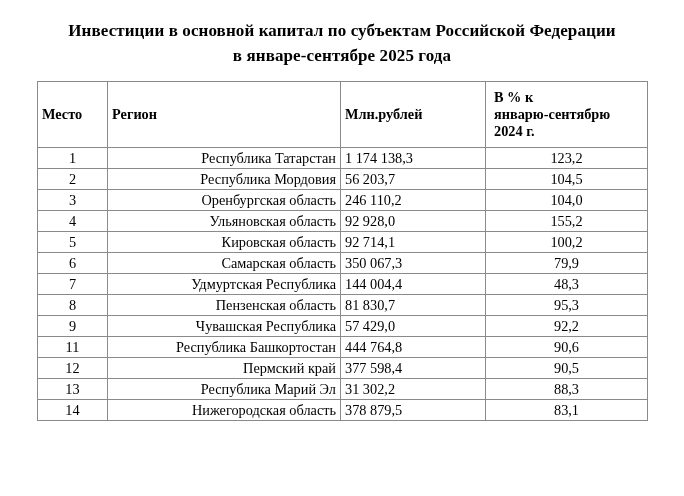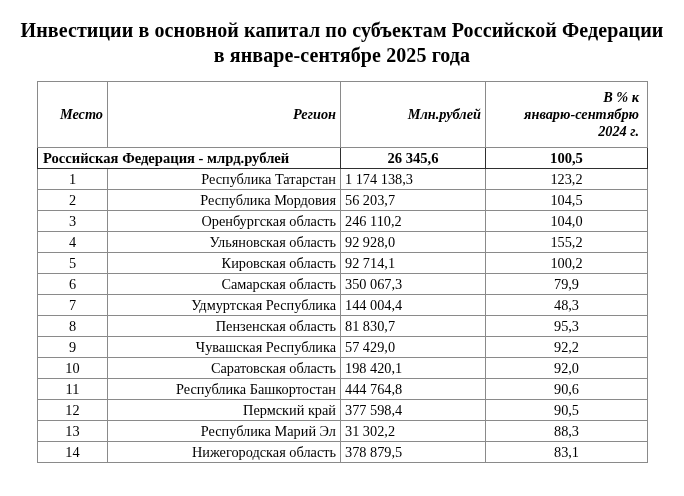--- a/index.html
+++ b/index.html
@@ -21,21 +21,21 @@
     height: 496px;
     box-sizing: border-box;
   }
 
   
   .title-block {
     padding-top: 18px;
     text-align: center;
   }
   .title-line {
-    font-size: 20px;
+    font-size: 17px;
     font-weight: bold;
     line-height: 25px;
     letter-spacing: 0.1px;
     white-space: nowrap;
   }
 
   
   .table-wrap {
     margin: 13px auto 0 auto;
     width: 610px;
@@ -57,23 +57,22 @@
     font-size: 14.3px;
     line-height: 17px;
     padding: 1px 4px;
     vertical-align: middle;
     box-sizing: border-box;
   }
 
   
   thead th {
     height: 66px;
-    font-style: italic;
     font-weight: bold;
-    text-align: right;
+    text-align: left;
     font-size: 14.8px;
     line-height: 19px;
     border-bottom: 1.6px solid #2b2b2b;
     border-color: #3a3a3a;
   }
   thead th.h-pct { padding: 0 8px; }
 
   
   tr.summary td {
     height: 21px;
@@ -123,25 +122,20 @@
           <th class="h-mln">Млн.рублей</th>
           <th class="h-pct">
             <div>В % к</div>
             <div>январю-сентябрю</div>
             <div>2024 г.</div>
           </th>
         </tr>
       </thead>
       <tbody>
 
-        <tr class="summary first">
-          <td class="s-name" colspan="2">Российская Федерация - млрд.рублей</td>
-          <td class="s-num">26 345,6</td>
-          <td class="s-pct">100,5</td>
-        </tr>
 
 
         <tr class="drow">
           <td class="place">1</td>
           <td class="region">Республика Татарстан</td>
           <td class="mln">1 174 138,3</td>
           <td class="pct">123,2</td>
         </tr>
         <tr class="drow">
           <td class="place">2</td>
@@ -185,26 +179,20 @@
           <td class="mln">81 830,7</td>
           <td class="pct">95,3</td>
         </tr>
         <tr class="drow">
           <td class="place">9</td>
           <td class="region">Чувашская Республика</td>
           <td class="mln">57 429,0</td>
           <td class="pct">92,2</td>
         </tr>
         <tr class="drow">
-          <td class="place">10</td>
-          <td class="region">Саратовская область</td>
-          <td class="mln">198 420,1</td>
-          <td class="pct">92,0</td>
-        </tr>
-        <tr class="drow">
           <td class="place">11</td>
           <td class="region">Республика Башкортостан</td>
           <td class="mln">444 764,8</td>
           <td class="pct">90,6</td>
         </tr>
         <tr class="drow">
           <td class="place">12</td>
           <td class="region">Пермский край</td>
           <td class="mln">377 598,4</td>
           <td class="pct">90,5</td>

